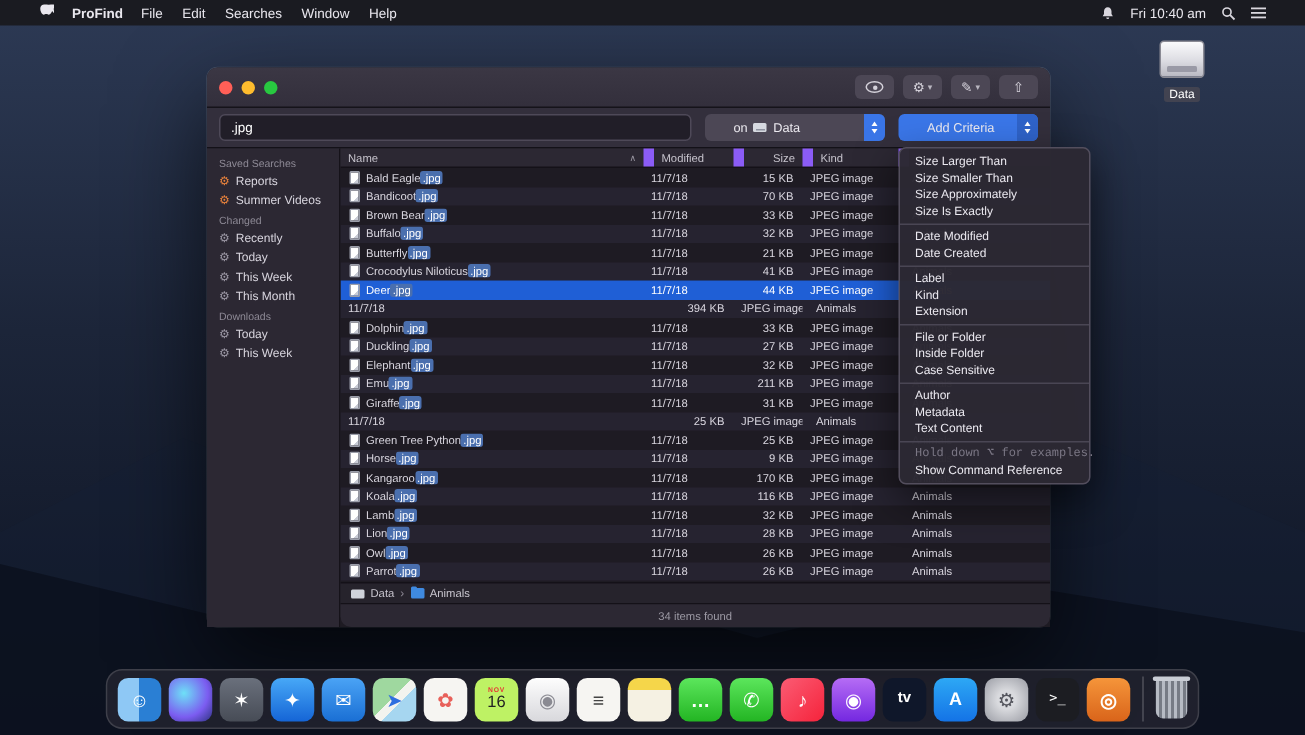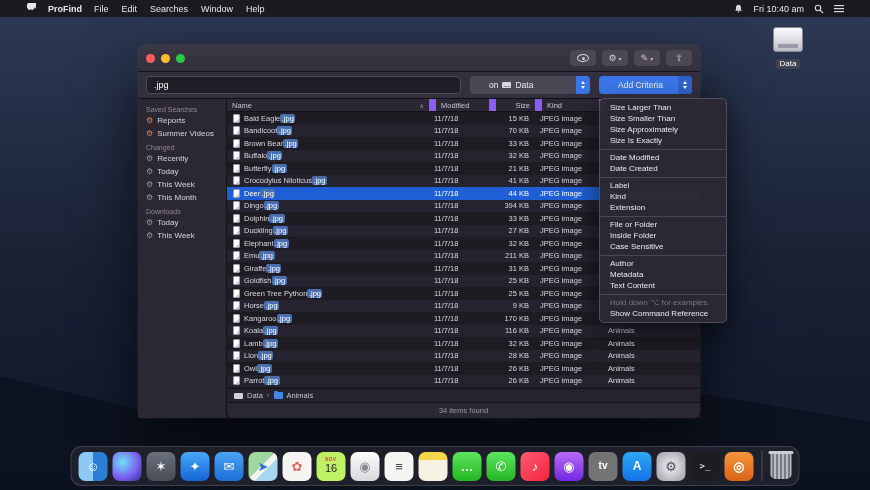--- a/index.html
+++ b/index.html
@@ -113,21 +113,21 @@
   .pb-folder::before { content:""; position:absolute; top:-1.5px; left:0; width:4px; height:2px; background:#3f8ae0; border-radius:1px 1px 0 0; }
   .statusbar { height:16px; flex:none; background:#2c2833; border-top:1px solid #141118;
     display:flex; align-items:center; justify-content:center; font-size:7.5px; color:#9b98a3;
     border-radius:0 0 7px 7px; }
 
   
   .ddmenu { position:absolute; left:599px; top:98px; width:128px; background:rgba(44,41,51,0.98);
     border:0.5px solid #534e5d; border-radius:5px; padding:3px 0; z-index:60;
     box-shadow:0 10px 28px rgba(0,0,0,0.55); font-size:8px; color:#ebe9f0; }
   .menu-item { line-height:11px; height:11px; padding:0 8px 0 10px; white-space:nowrap; cursor:default; }
-  .menu-item.disabled { color:#7b7785; }
+  .menu-item.disabled { color:#7b7785;font-family:Liberation Mono, monospace; }
   .menu-sep { height:1px; background:#4a4654; margin:2.5px 0; }
 
   
   .dock { position:absolute; left:50%; transform:translateX(-50%); bottom:4px; height:40px;
     background:rgba(48,46,56,0.55); border:0.5px solid rgba(255,255,255,0.14); border-radius:11px;
     display:flex; align-items:center; padding:0 7px; gap:5px; z-index:30; }
   .dock-icon { width:29px; height:29px; border-radius:7px; display:flex; flex-direction:column;
     align-items:center; justify-content:center; color:#fff; font-size:13px; line-height:1; flex:none; cursor:default; }
   .dk-finder { background:linear-gradient(90deg,#8ec8f5 0 50%, #2a7fd4 50%); }
   .dk-siri { background:radial-gradient(circle at 35% 35%, #6ee0f7, #7b5cf0 60%, #2d3280); border-radius:7px; }
@@ -139,21 +139,21 @@
   .dk-calendar { background:#bef264; }
   .dk-calendar .cal-mon { font-size:4.5px; color:#e53935; font-weight:bold; letter-spacing:0.5px; }
   .dk-calendar .cal-day { font-size:11px; color:#222; }
   .dk-contacts { background:linear-gradient(#fdfdfd,#d8d8dc); color:#8a8a92; }
   .dk-reminders { background:#f6f5f2; color:#444; }
   .dk-notes { background:linear-gradient(180deg,#f5d64a 0 28%,#f5f1e3 28%); color:#b9b39a; }
   .dk-messages { background:linear-gradient(#5ce65c,#23b523); font-weight:bold; }
   .dk-facetime { background:linear-gradient(#5ce65c,#23b523); }
   .dk-music { background:linear-gradient(135deg,#fb5c74,#f5233b); }
   .dk-podcasts { background:linear-gradient(#b56cf5,#7428e0); }
-  .dk-tv { background:#737373; font-weight:bold; font-size:10px; }
+  .dk-tv { background:#0f172a; font-weight:bold; font-size:10px; }
   .dk-appstore { background:linear-gradient(#2da8f5,#1473e6); font-weight:bold; font-size:12px; }
   .dk-settings { background:radial-gradient(circle,#d9dade 30%,#9a9ca4); color:#55565e; }
   .dk-terminal { background:#1c1d22; font-family:"DejaVu Sans Mono",monospace; font-size:9px; }
   .dk-profind { background:linear-gradient(#f5953a,#d9641a); font-weight:bold; }
   .dock-sep { width:1px; height:30px; background:rgba(255,255,255,0.22); margin:0 3px; flex:none; }
   .trash { width:21px; height:26px; border-radius:2px 2px 5px 5px; flex:none;
     background:repeating-linear-gradient(90deg,#b6bbc4 0 2px,#767b85 2px 4px); position:relative; }
   .trash::before { content:""; position:absolute; top:-2px; left:-2px; right:-2px; height:3px;
     background:#c9cdd5; border-radius:2px; }
 
@@ -377,24 +377,20 @@
             <span class="cell cname">
               <span class="ficon"></span>
               <span>Deer<span class="hl">.jpg</span></span>
             </span>
             <span class="cell cmod">11/7/18</span>
             <span class="cell csize">44 KB</span>
             <span class="cell ckind">JPEG image</span>
             <span class="cell cparent">Animals</span>
           </div>
           <div class="trow">
-            <span class="cell cname">
-              <span class="ficon"></span>
-              <span>Dingo<span class="hl">.jpg</span></span>
-            </span>
             <span class="cell cmod">11/7/18</span>
             <span class="cell csize">394 KB</span>
             <span class="cell ckind">JPEG image</span>
             <span class="cell cparent">Animals</span>
           </div>
           <div class="trow">
             <span class="cell cname">
               <span class="ficon"></span>
               <span>Dolphin<span class="hl">.jpg</span></span>
             </span>
@@ -437,24 +433,20 @@
             <span class="cell cname">
               <span class="ficon"></span>
               <span>Giraffe<span class="hl">.jpg</span></span>
             </span>
             <span class="cell cmod">11/7/18</span>
             <span class="cell csize">31 KB</span>
             <span class="cell ckind">JPEG image</span>
             <span class="cell cparent">Animals</span>
           </div>
           <div class="trow">
-            <span class="cell cname">
-              <span class="ficon"></span>
-              <span>Goldfish<span class="hl">.jpg</span></span>
-            </span>
             <span class="cell cmod">11/7/18</span>
             <span class="cell csize">25 KB</span>
             <span class="cell ckind">JPEG image</span>
             <span class="cell cparent">Animals</span>
           </div>
           <div class="trow">
             <span class="cell cname">
               <span class="ficon"></span>
               <span>Green Tree Python<span class="hl">.jpg</span></span>
             </span>

